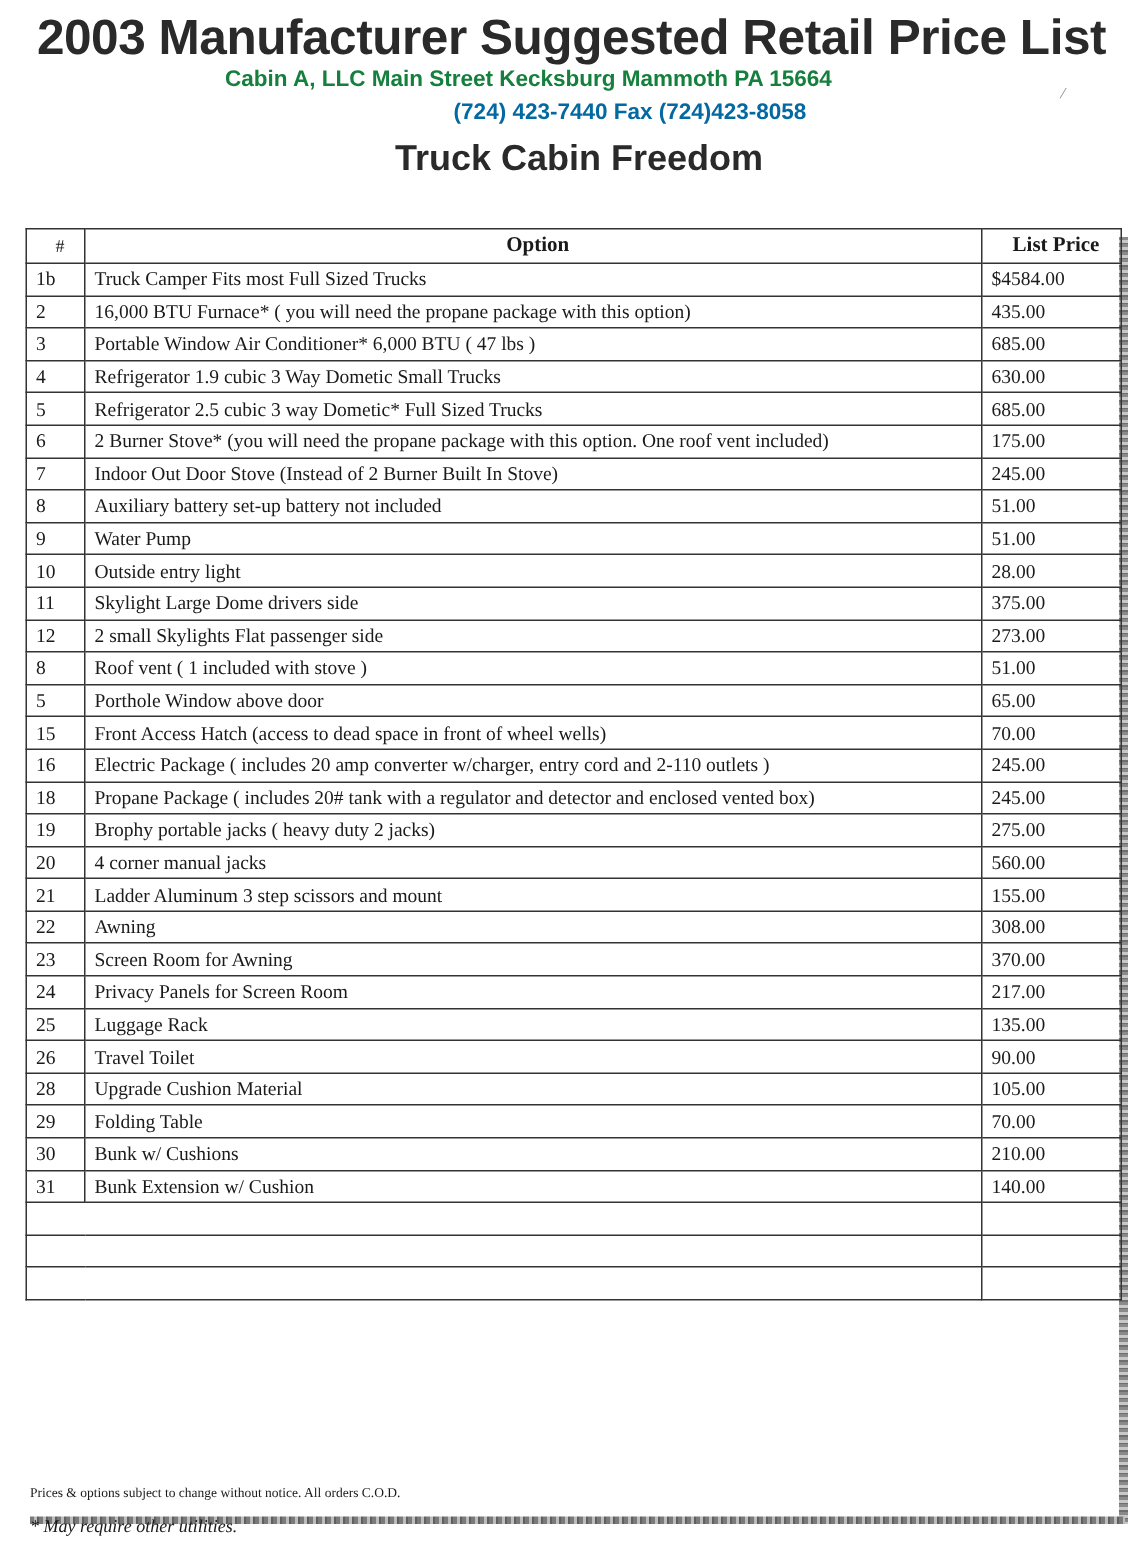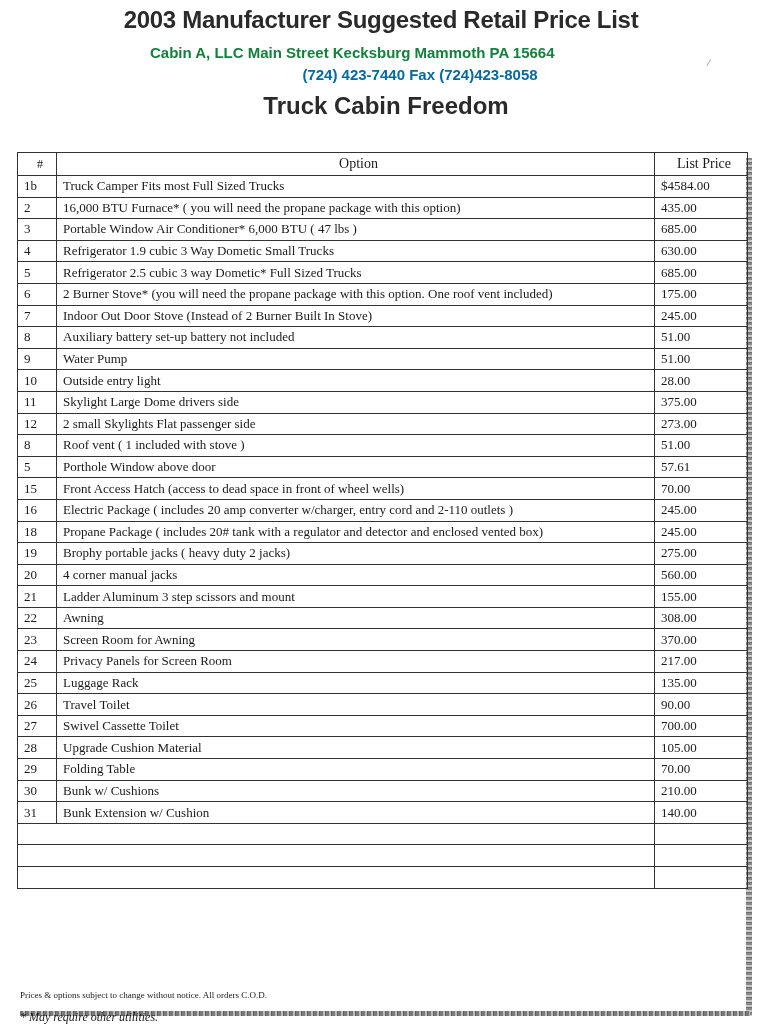--- a/index.html
+++ b/index.html
@@ -1,19 +1,19 @@
 <!DOCTYPE html>
 <html><head>
   <meta charset="utf-8">
   <style>
     html, body { margin: 0; padding: 0; background: #ffffff; }
     body { width: 762px; height: 1036px; position: relative; overflow: hidden; color: #1a1a1a; }
     .title {
       position: absolute; left: 0; top: 6px; width: 762px; text-align: center;
-      font-family: "Liberation Sans", sans-serif; font-weight: bold; font-size: 24px;
+      font-family: "Liberation Sans", sans-serif; font-weight: bold; font-size: 33px;
       letter-spacing: -0.3px; color: #2a2a2a;
     }
     .addr {
       position: absolute; left: 150px; top: 44px; width: 540px; text-align: left;
       font-family: "Liberation Sans", sans-serif; font-weight: bold; font-size: 15px; color: #15803d;
     }
     .phone {
       position: absolute; left: 150px; top: 66px; width: 540px; text-align: center;
       font-family: "Liberation Sans", sans-serif; font-weight: bold; font-size: 15px; color: #0369a1;
     }
@@ -31,21 +31,21 @@
     }
     table.price {
       position: absolute; left: 17px; top: 152px; width: 730px;
       border-collapse: collapse; table-layout: fixed;
       font-family: "Liberation Serif", serif; font-size: 13px;
     }
     table.price th, table.price td {
       border: 1.5px solid #333; height: 20.6px; padding: 0 0 0 6px;
       white-space: nowrap; overflow: hidden; text-align: left; vertical-align: middle;
     }
-    table.price th { font-weight: normal; font-size: 14px; text-align: center; height: 22px; }
+    table.price th { font-weight: bold; font-size: 14px; text-align: center; height: 22px; }
     table.price th.num { font-weight: normal; font-size: 12px; }
     col.c-num { width: 39px; }
     col.c-opt { width: 598px; }
     col.c-price { width: 93px; }
     td.num { padding-left: 5px; }
     td.price { padding-left: 4px; }
     tr.blank td { height: 20.6px; }
     tr.blank td.merged { border-right: 1.5px solid #333; }
     .note {
       position: absolute; left: 20px; top: 1010px;
@@ -144,21 +144,21 @@
         <td class="price">273.00</td>
       </tr>
       <tr>
         <td class="num">8</td>
         <td class="option">Roof vent   ( 1 included with stove )</td>
         <td class="price">51.00</td>
       </tr>
       <tr>
         <td class="num">5</td>
         <td class="option">Porthole Window above door</td>
-        <td class="price">57.61</td>
+        <td class="price">65.00</td>
       </tr>
       <tr>
         <td class="num">15</td>
         <td class="option">Front Access Hatch  (access to dead space in front of wheel wells)</td>
         <td class="price">70.00</td>
       </tr>
       <tr>
         <td class="num">16</td>
         <td class="option">Electric Package ( includes 20 amp converter w/charger, entry cord and  2-110 outlets )</td>
         <td class="price">245.00</td>
@@ -202,25 +202,20 @@
         <td class="num">25</td>
         <td class="option">Luggage Rack</td>
         <td class="price">135.00</td>
       </tr>
       <tr>
         <td class="num">26</td>
         <td class="option">Travel Toilet</td>
         <td class="price">90.00</td>
       </tr>
       <tr>
-        <td class="num">27</td>
-        <td class="option">Swivel Cassette Toilet</td>
-        <td class="price">700.00</td>
-      </tr>
-      <tr>
         <td class="num">28</td>
         <td class="option">Upgrade Cushion Material</td>
         <td class="price">105.00</td>
       </tr>
       <tr>
         <td class="num">29</td>
         <td class="option">Folding Table</td>
         <td class="price">70.00</td>
       </tr>
       <tr>

